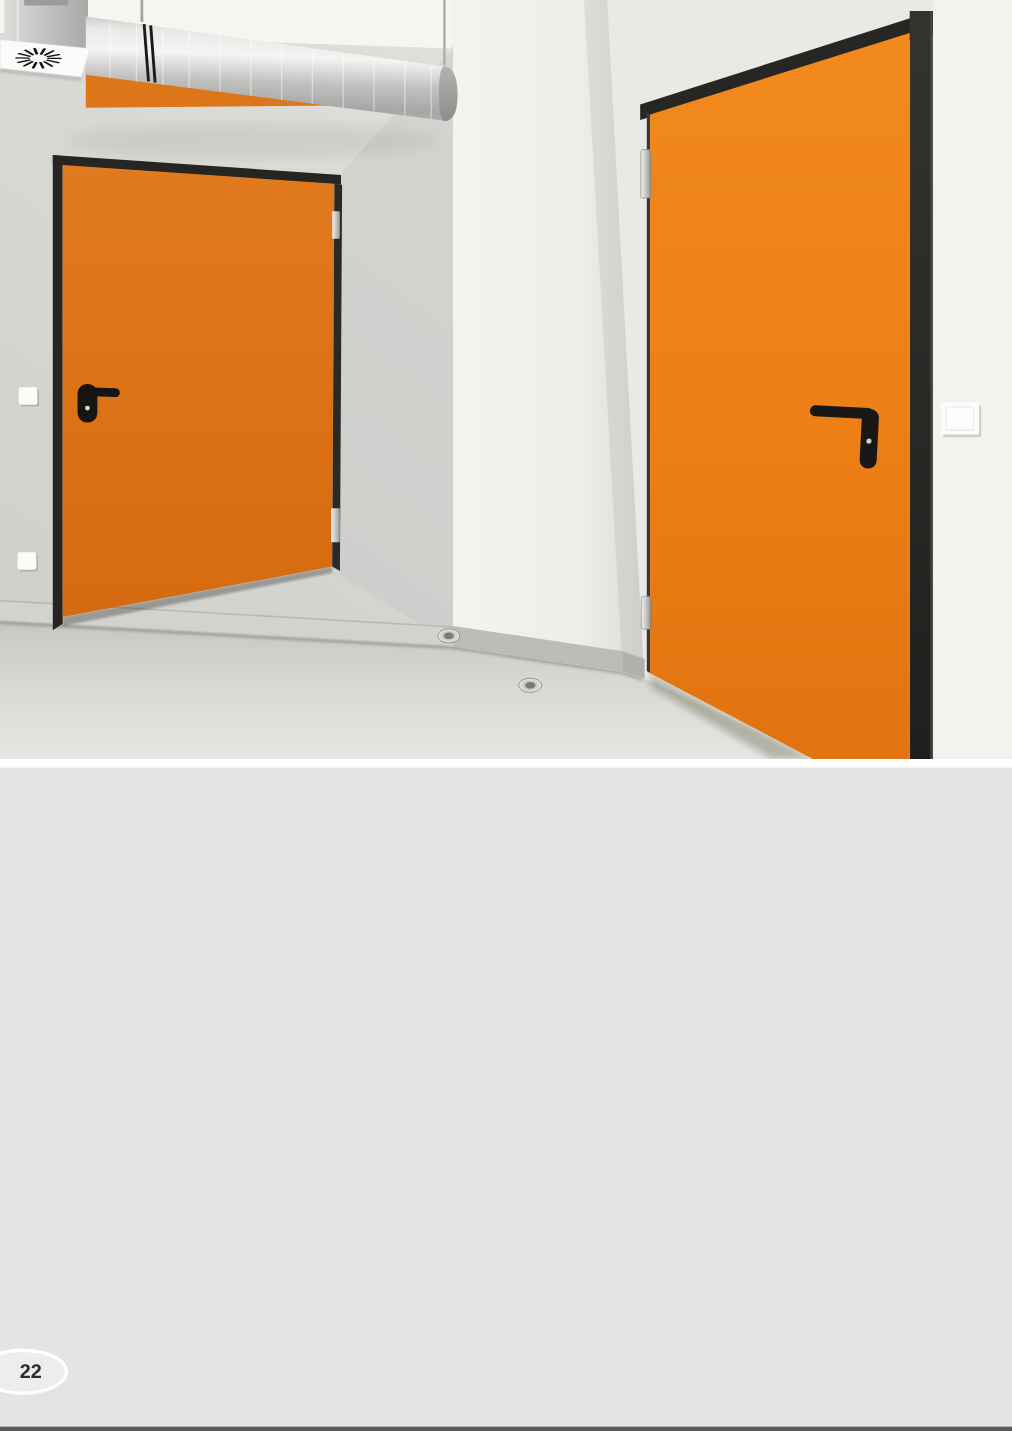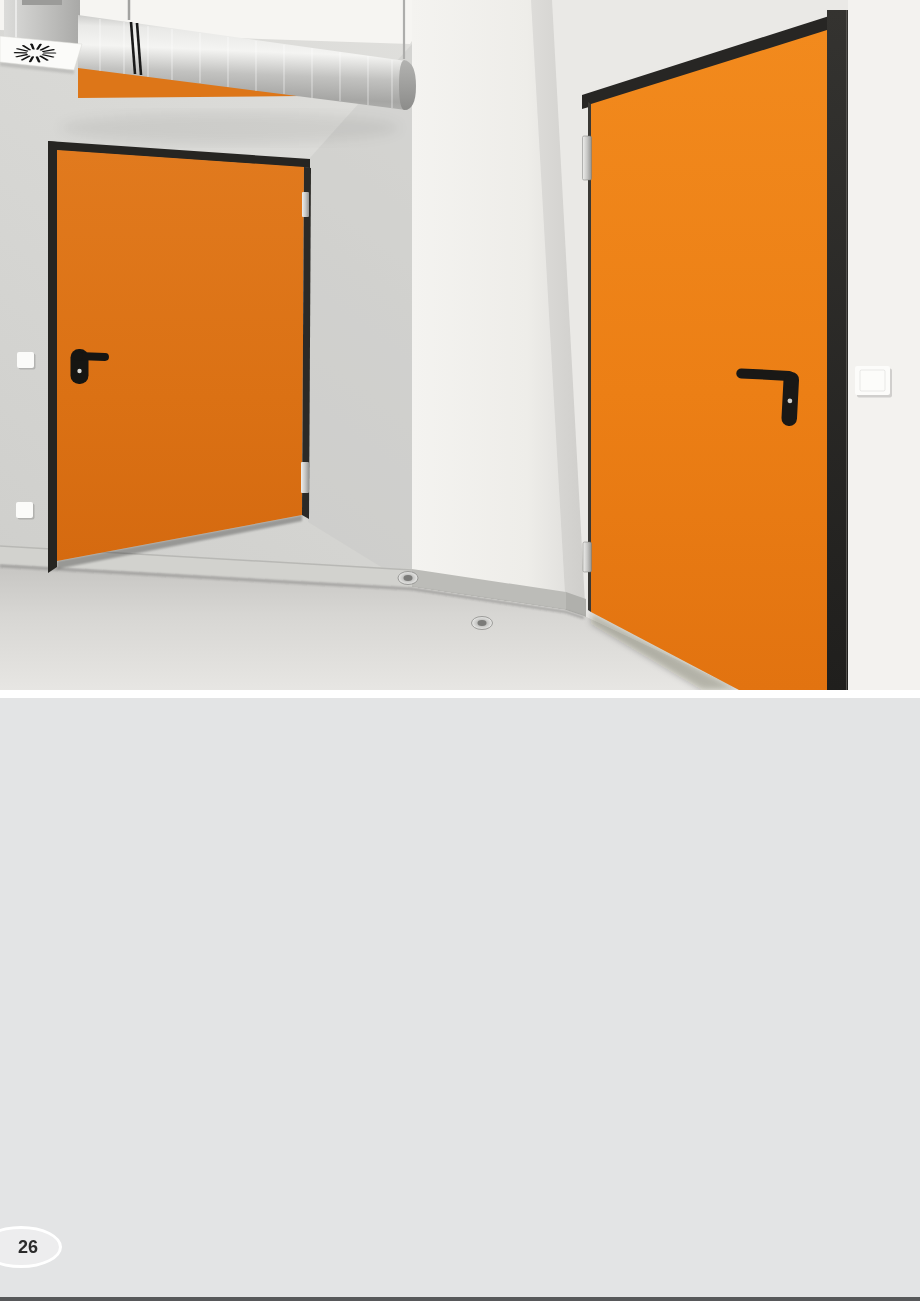--- a/index.html
+++ b/index.html
@@ -233,17 +233,17 @@
 
   <div class="content">
     
 
     
 
     
   </div>
 
   <div class="page-badge">
-    <span>26</span>
+    <span>22</span>
   </div>
 
   <div class="bottom-edge"></div>
 </div>
 
 </body></html>

